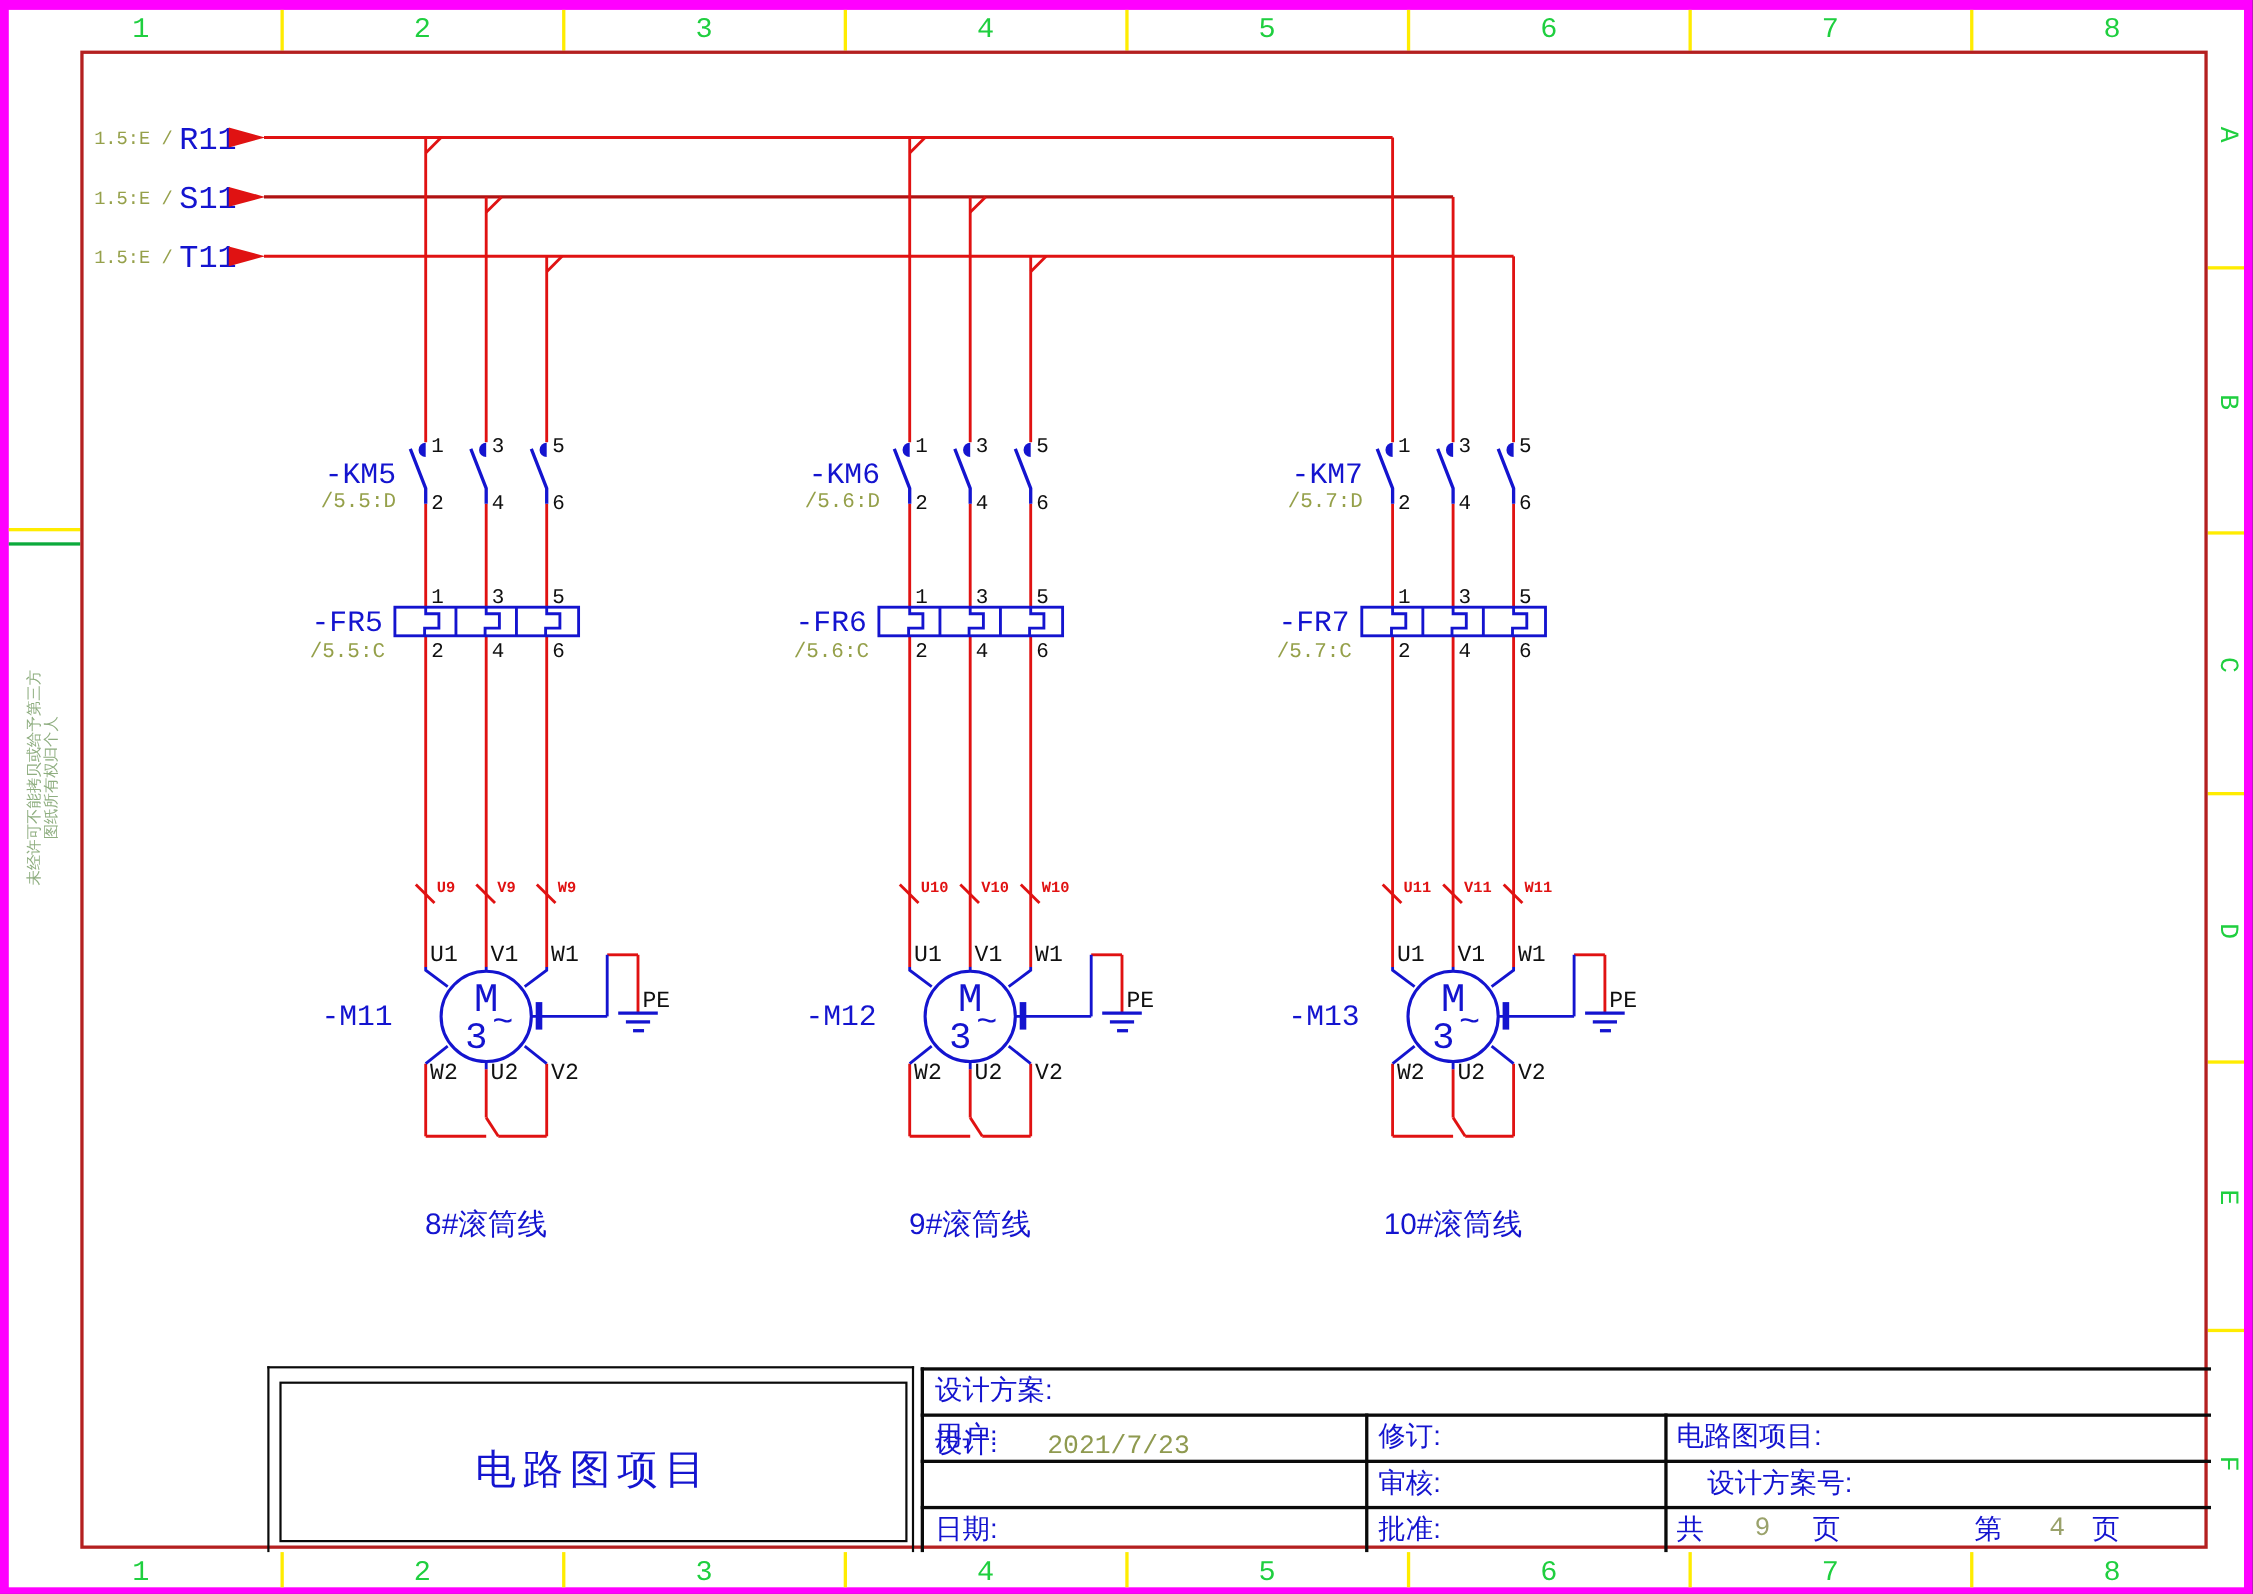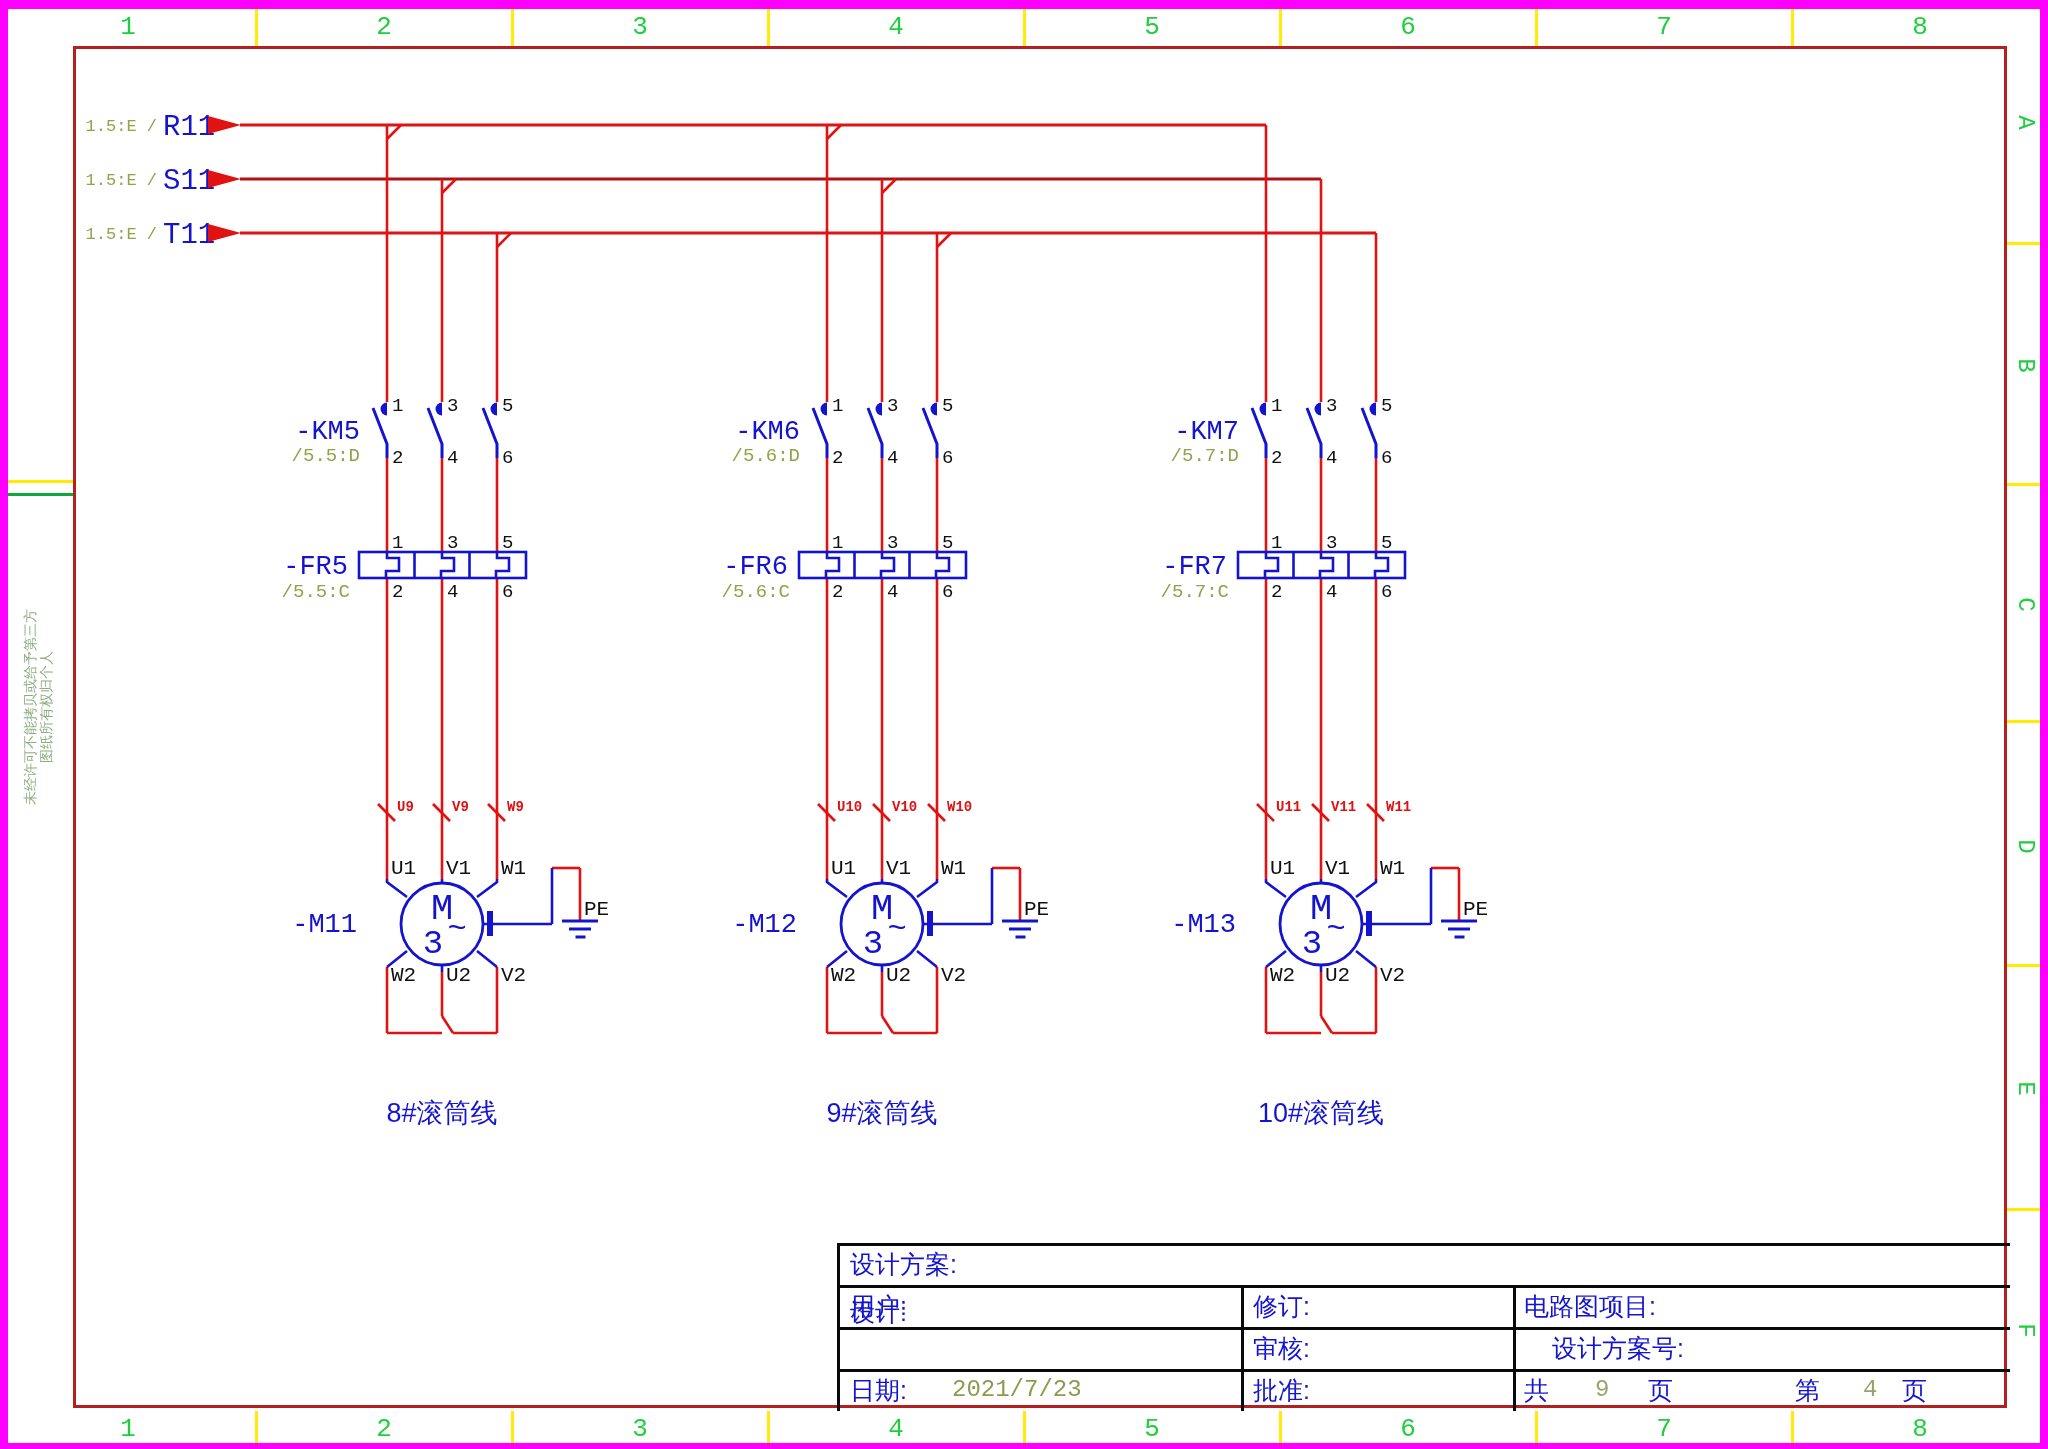--- a/index.html
+++ b/index.html
@@ -408,38 +408,43 @@
         <text class="t-term" x="501" y="874">W1</text>
         <text class="t-term" x="391" y="981">W2</text>
         <text class="t-term" x="446" y="981">U2</text>
         <text class="t-term" x="501" y="981">V2</text>
         <text class="t-blue" x="357" y="932" text-anchor="end">-M13</text>
         <text class="t-cjk" x="442" y="1122" text-anchor="middle">10#滚筒线</text>
       </g>
     </g>
   </svg>
 
+  <div class="projbox">
+    <div class="projinner">
+      <span class="projtext">电路图项目</span>
+    </div>
+  </div>
 
   <div class="tb-line" style="left:837px;top:1243px;width:1173px;height:3px"></div>
   <div class="tb-line" style="left:837px;top:1285px;width:1173px;height:3px"></div>
   <div class="tb-line" style="left:837px;top:1327px;width:1173px;height:3px"></div>
   <div class="tb-line" style="left:837px;top:1369px;width:1173px;height:3px"></div>
   <div class="tb-line" style="left:837px;top:1243px;width:3px;height:168px"></div>
   <div class="tb-line" style="left:1241px;top:1285px;width:3px;height:126px"></div>
   <div class="tb-line" style="left:1513px;top:1285px;width:3px;height:126px"></div>
 
   <div class="tb-label" style="left:850px;top:1243px">设计方案:</div>
   <div class="tb-label" style="left:850px;top:1285px">用户:</div>
   <div class="tb-label" style="left:1253px;top:1285px">修订:</div>
   <div class="tb-label" style="left:1524px;top:1285px">电路图项目:</div>
   <div class="tb-label" style="left:850px;top:1291px">设计:</div>
   <div class="tb-label" style="left:1253px;top:1327px">审核:</div>
   <div class="tb-label" style="left:1552px;top:1327px">设计方案号:</div>
   <div class="tb-label" style="left:850px;top:1369px">日期:</div>
-  <div class="tb-olive" style="left:952px;top:1369px">2021/7/23</div>
+  <div class="tb-olive" style="left:952px;top:1295px">2021/7/23</div>
   <div class="tb-label" style="left:1253px;top:1369px">批准:</div>
   <div class="tb-label" style="left:1524px;top:1369px">共</div>
   <div class="tb-pnum" style="left:1595px;top:1369px">9</div>
   <div class="tb-label" style="left:1648px;top:1369px">页</div>
   <div class="tb-label" style="left:1795px;top:1369px">第</div>
   <div class="tb-pnum" style="left:1863px;top:1369px">4</div>
   <div class="tb-label" style="left:1902px;top:1369px">页</div>
 </div>
 
 </body></html>

